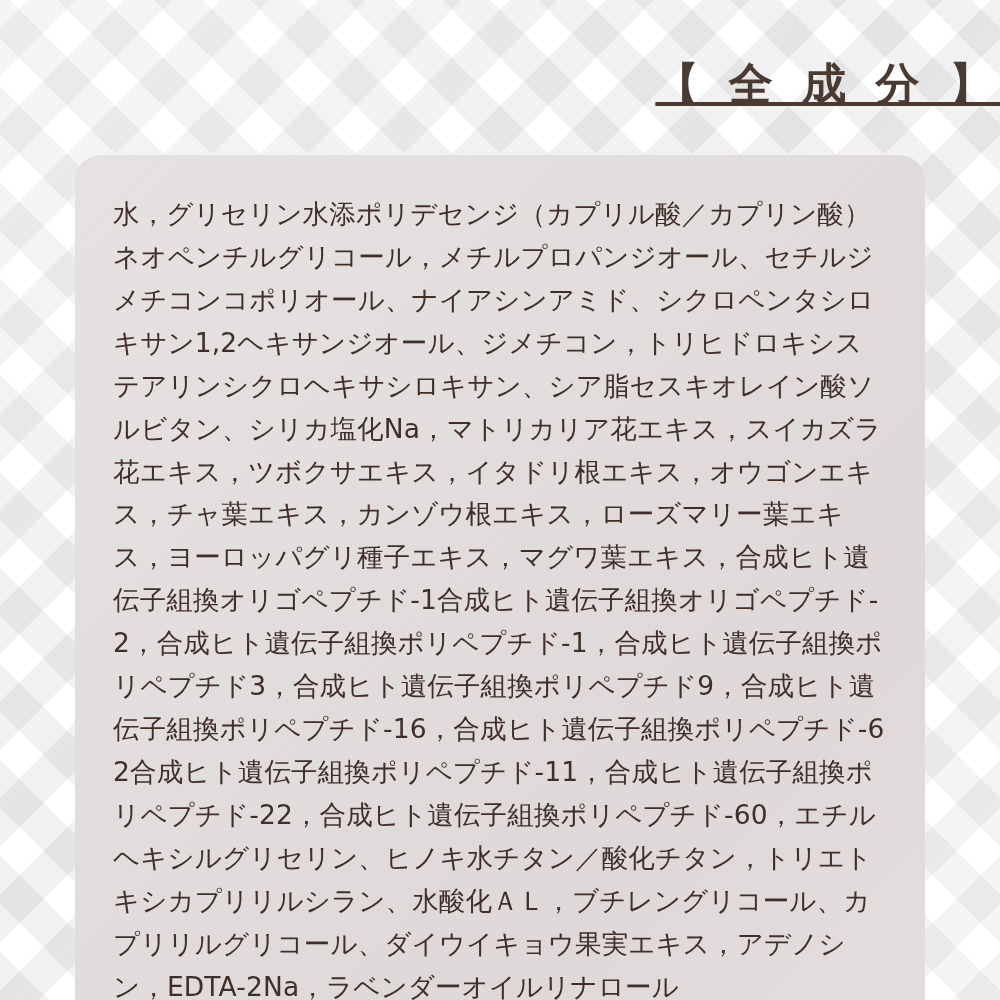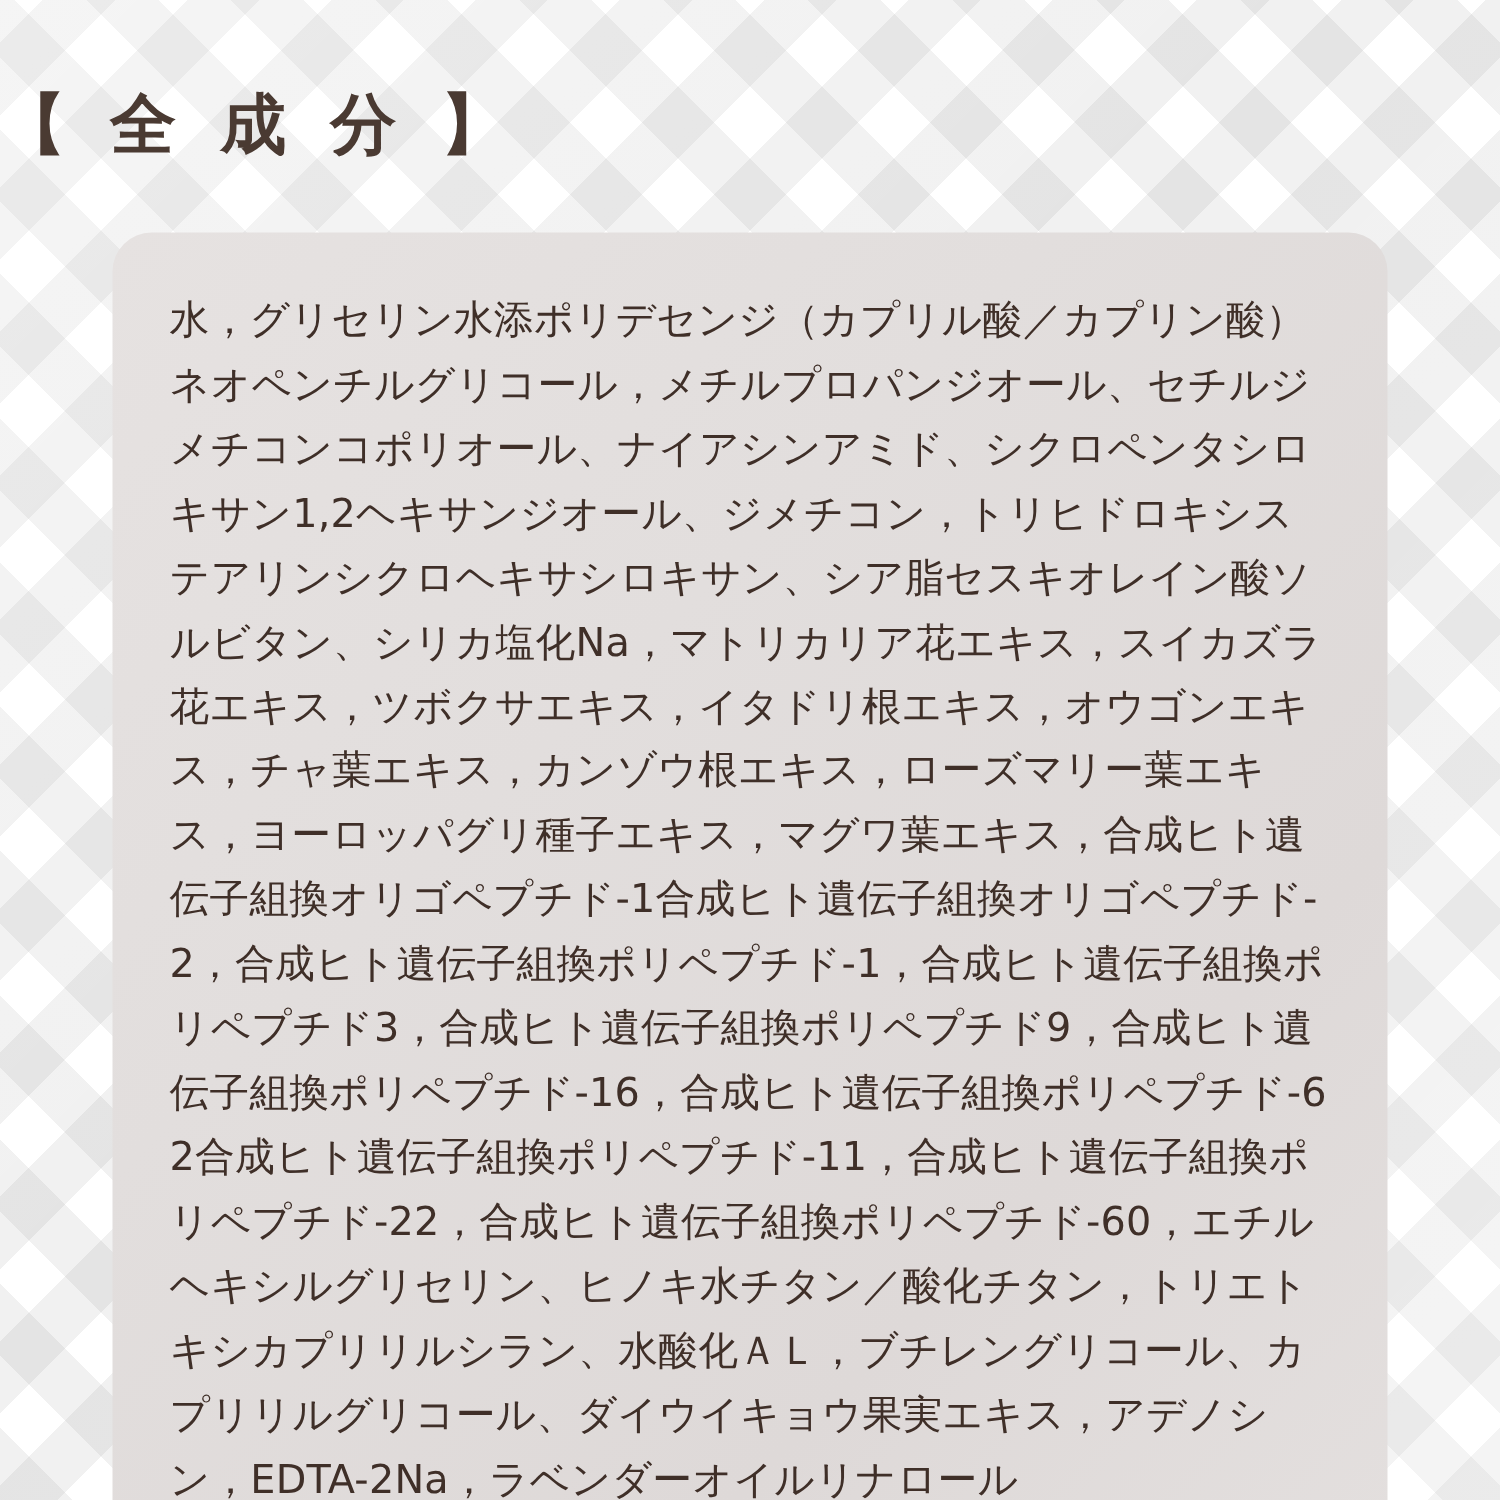--- a/index.html
+++ b/index.html
@@ -36,27 +36,28 @@
     background: linear-gradient(135deg, rgba(255,255,255,0.28) 0%, rgba(255,255,255,0.0) 45%, rgba(255,255,255,0.25) 100%);
     pointer-events: none;
   }
 
   
   .title {
     position: absolute;
     top: 58px;
     left: 0;
     width: 1000px;
-    text-align: left;
+    text-align: right;
     color: #4a3a32;
     font-size: 44px;
     font-weight: bold;
     letter-spacing: 0.16em;
     line-height: 1.2;
     white-space: nowrap;
+    text-decoration: underline;
   }
 
   
   .card {
     position: absolute;
     left: 75px;
     top: 155px;
     width: 850px;
     height: 950px;
     box-sizing: border-box;

